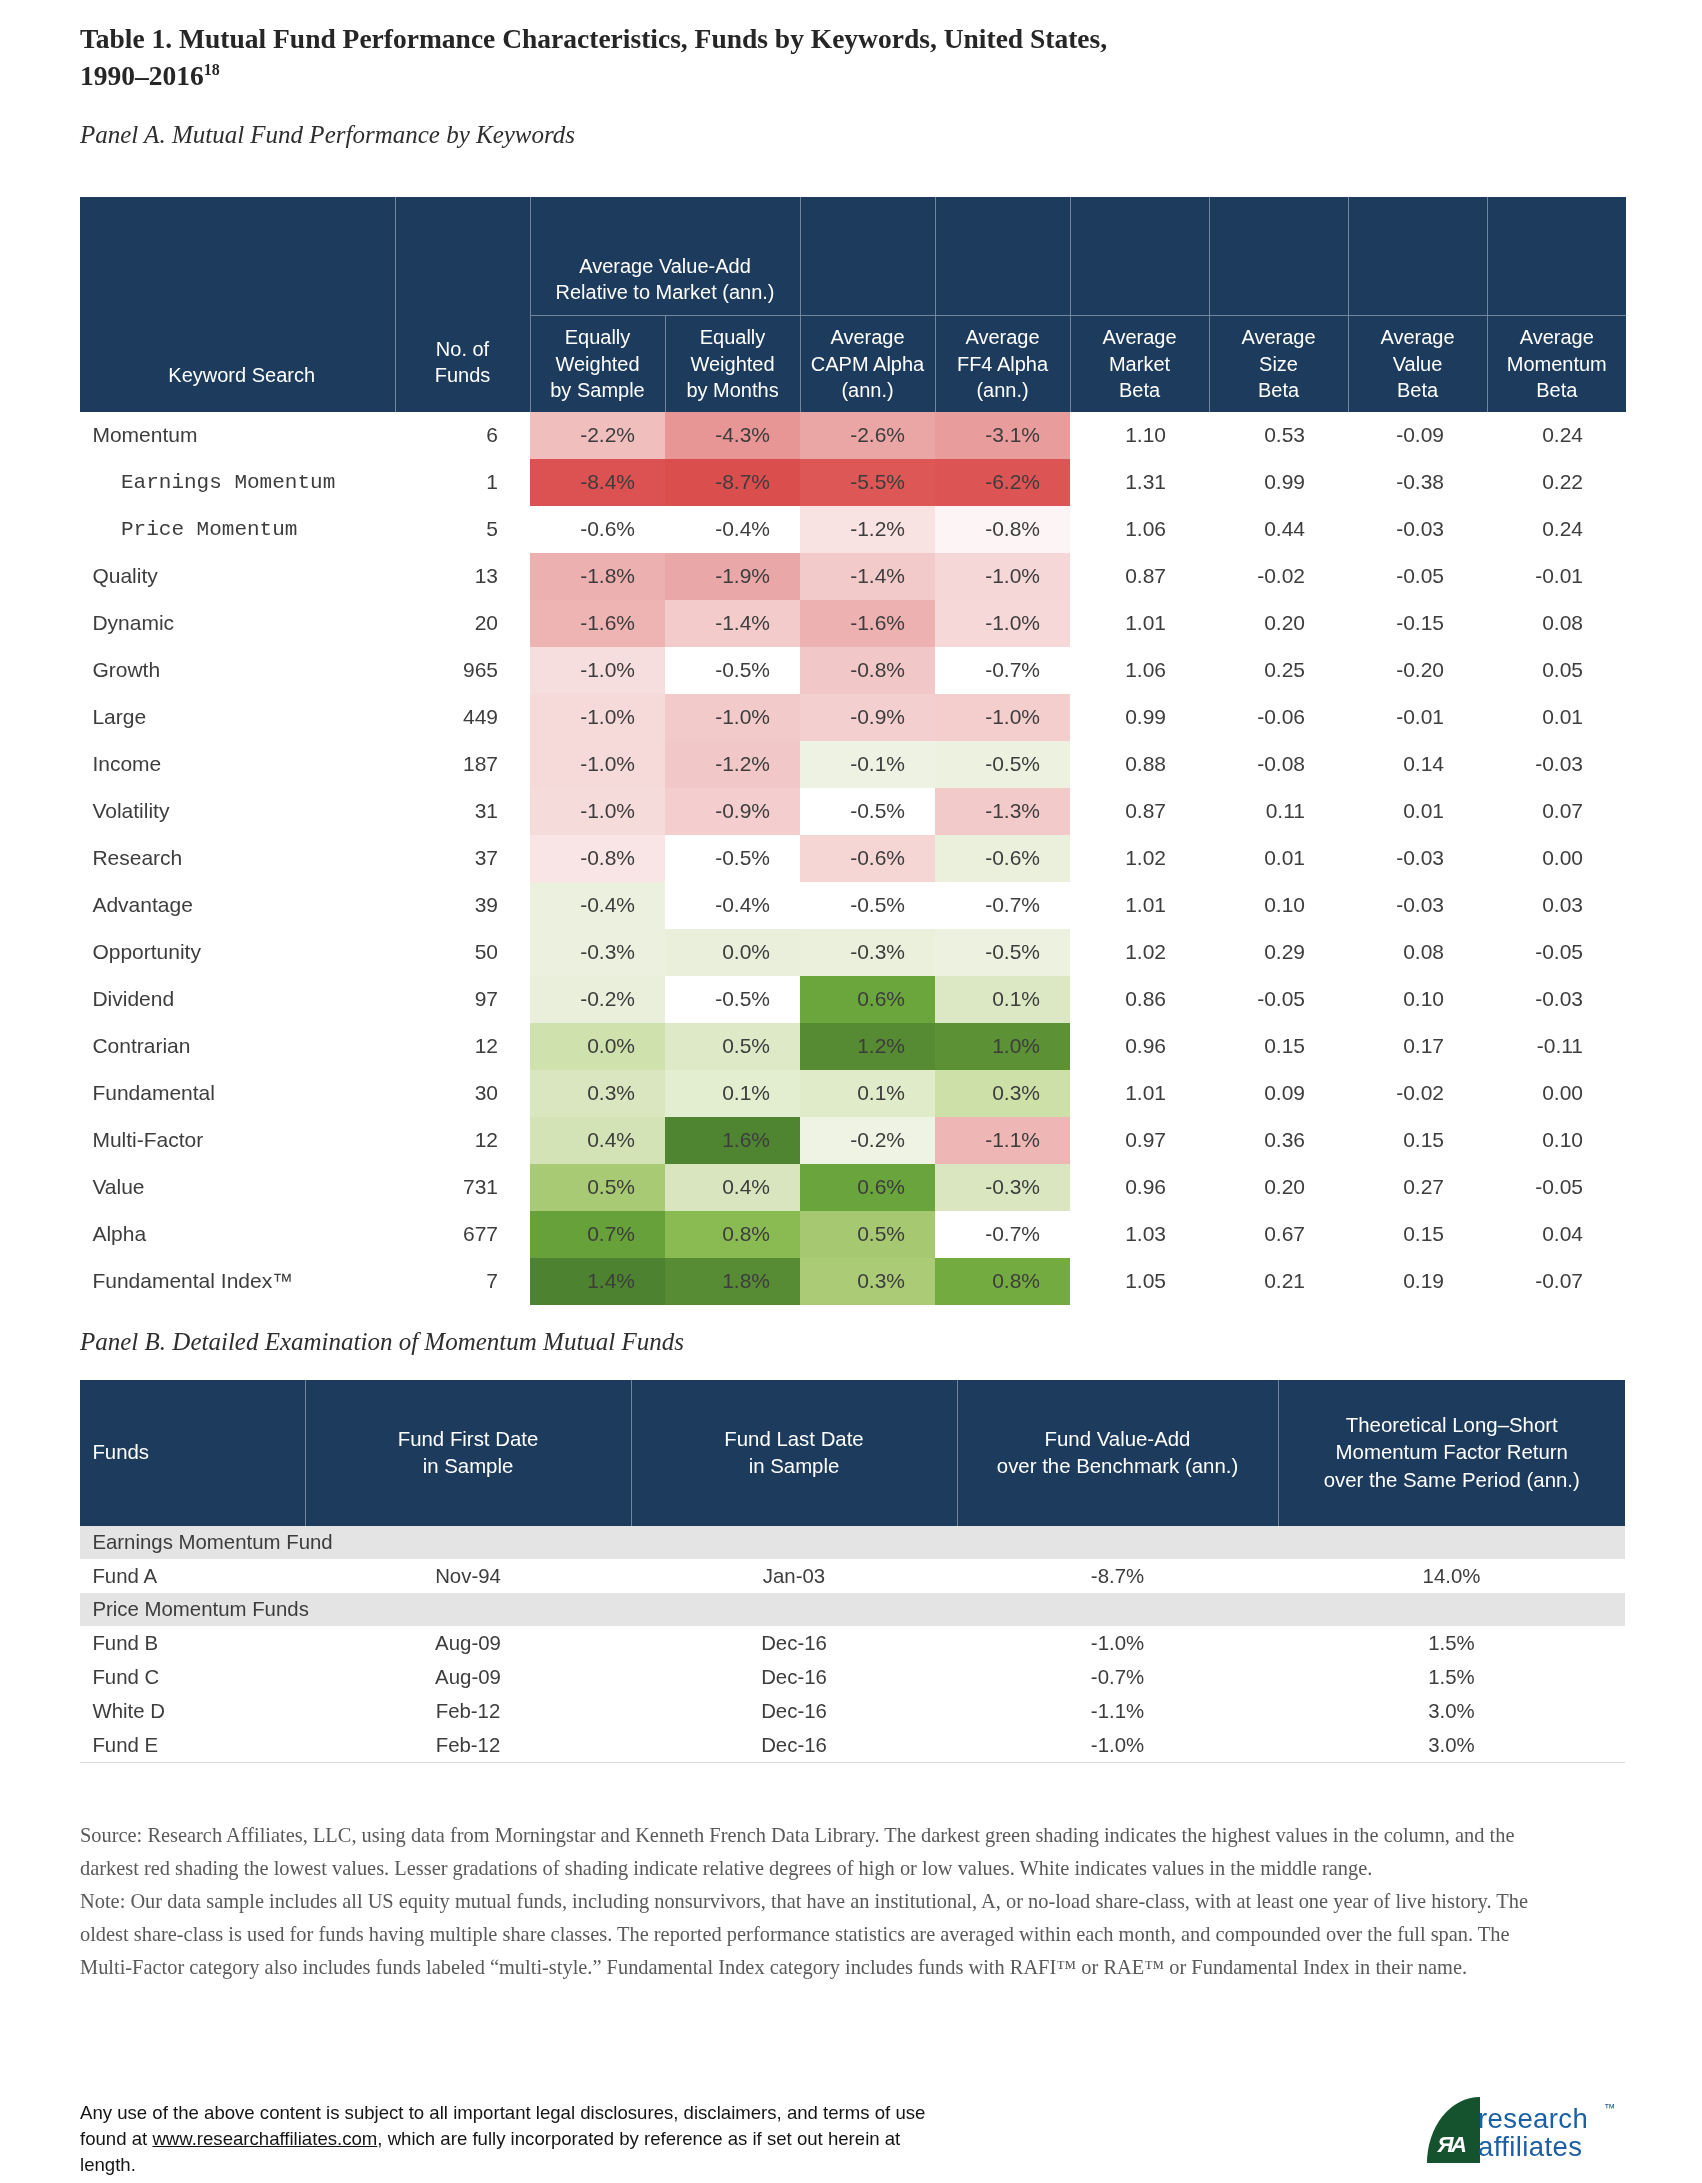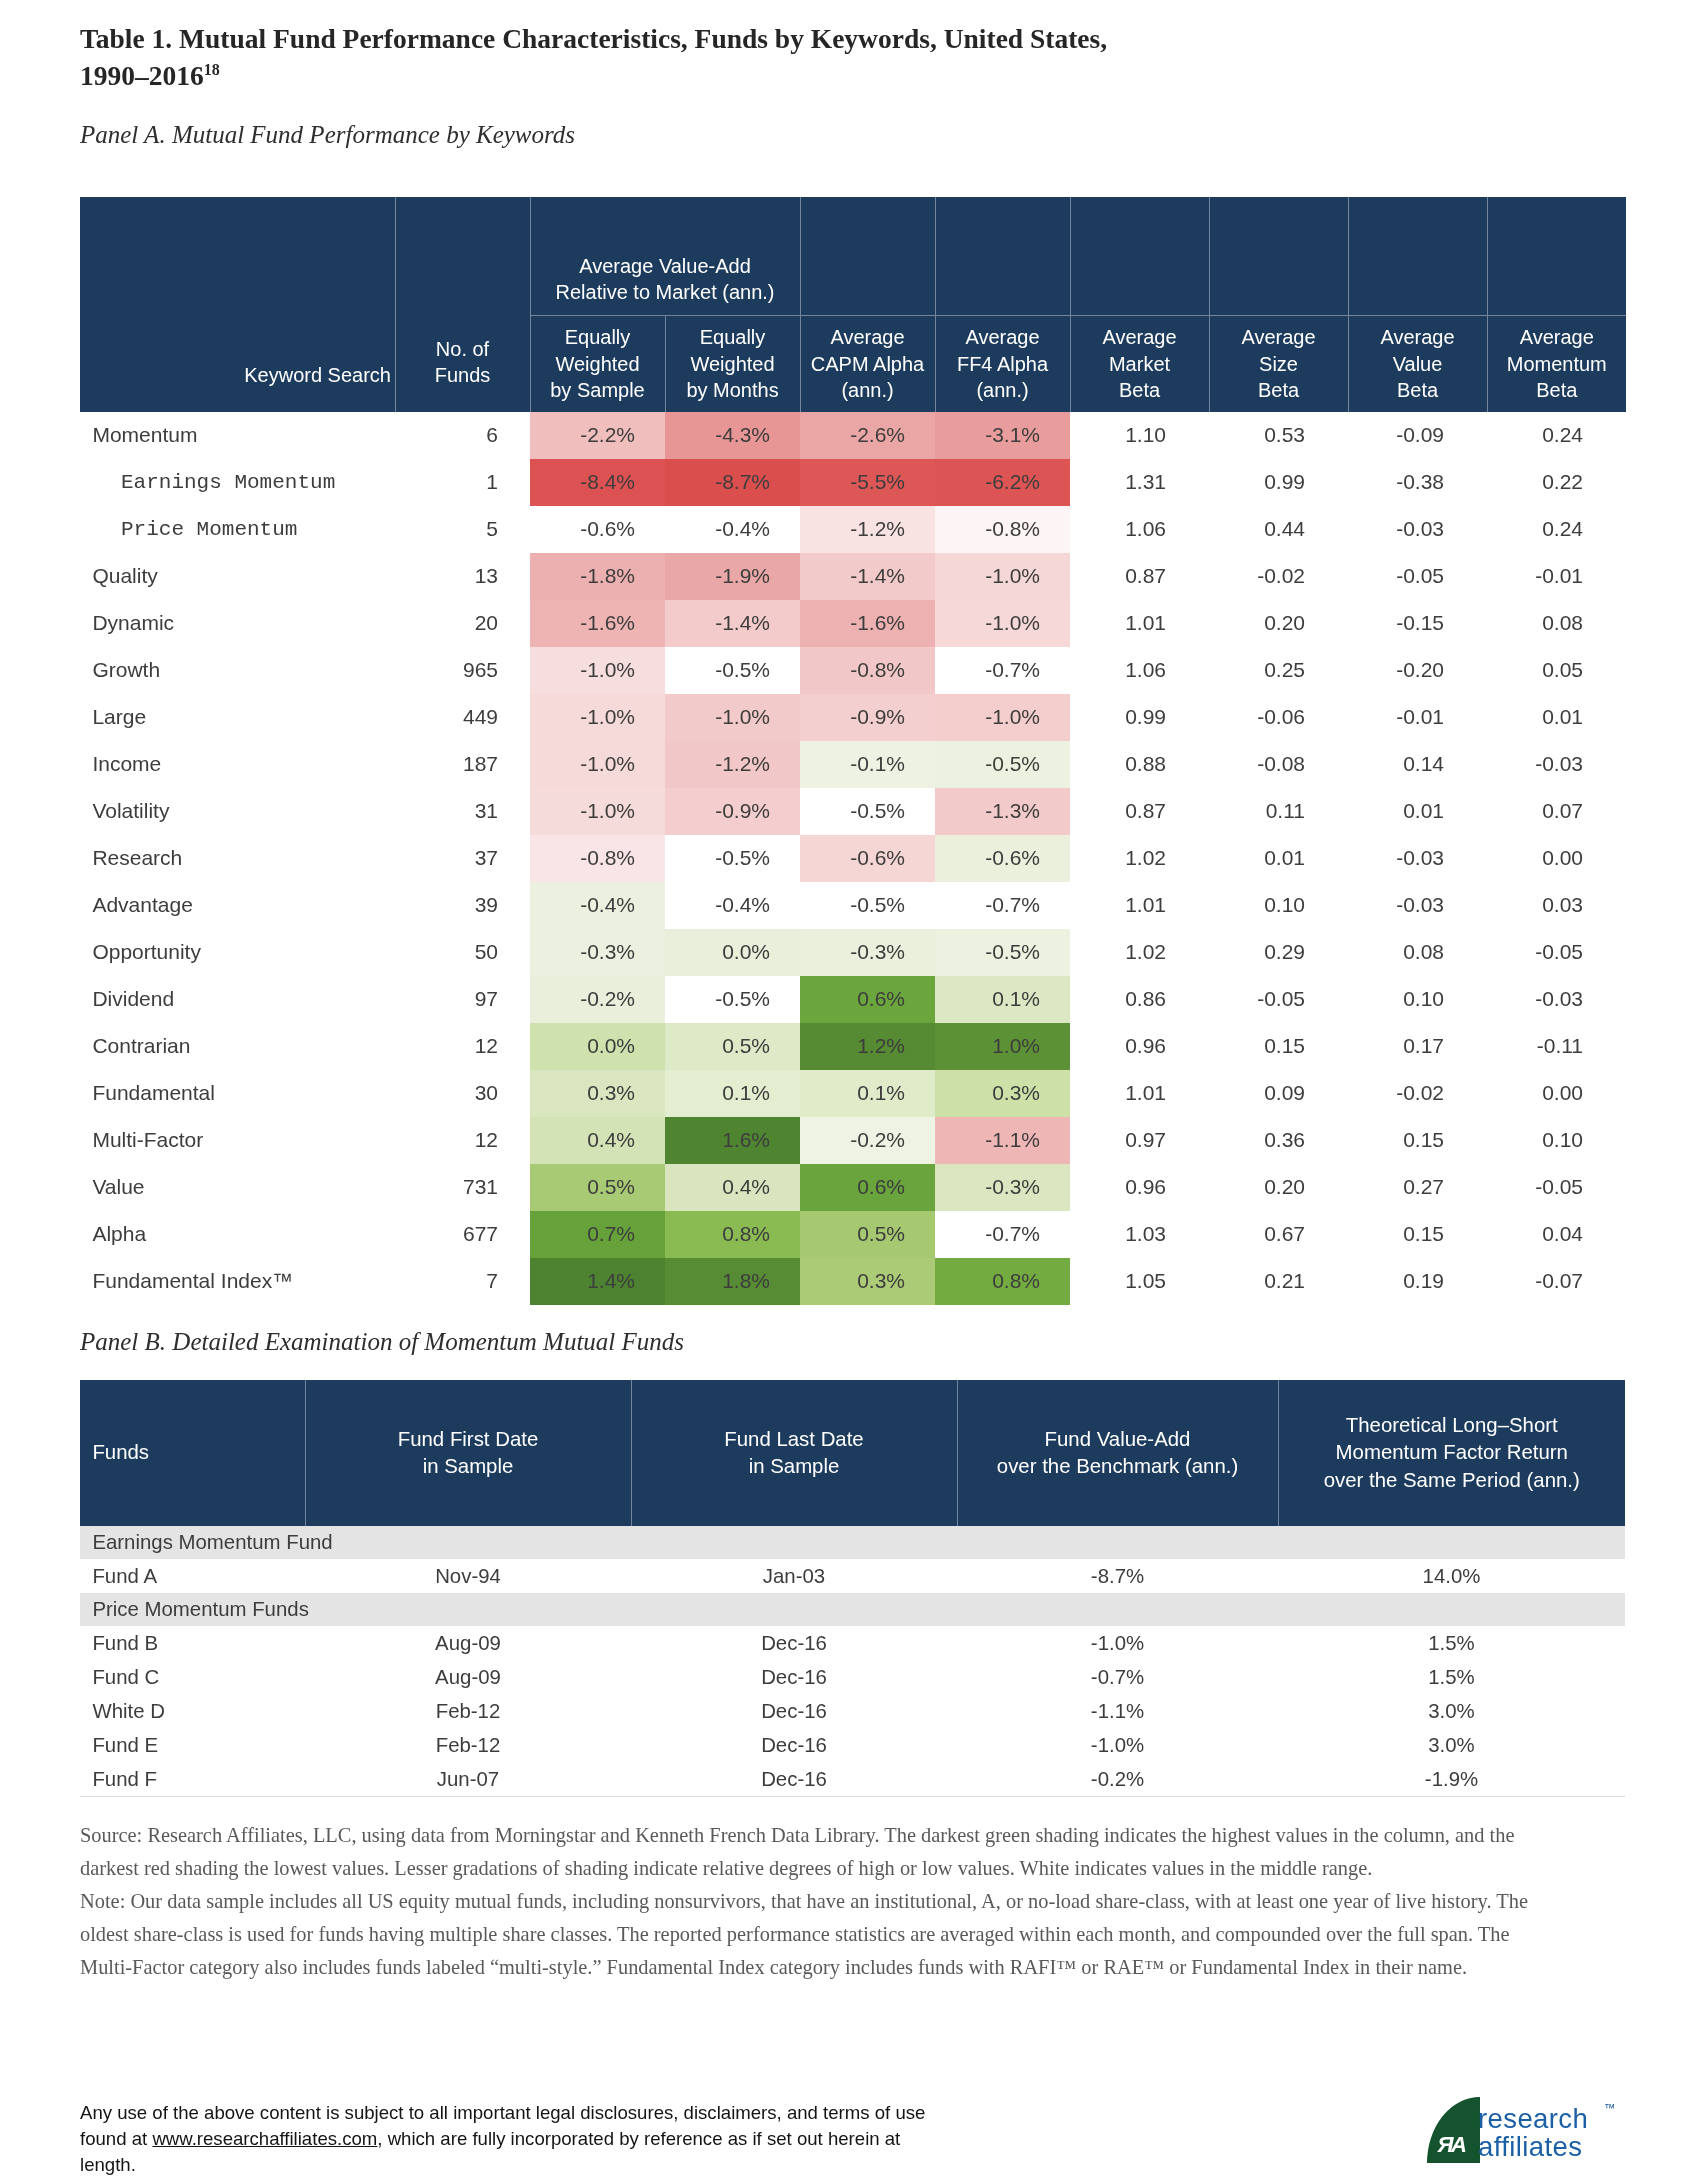--- a/index.html
+++ b/index.html
@@ -22,21 +22,21 @@
   #tableA{position:absolute;left:80px;top:197px;width:1545px;font-size:21px;color:#3d3d3d;}
   #tableA col.c-kw{width:315px;} #tableA col.c-funds{width:135px;}
   #tableA col.c-val{width:135px;} #tableA col.c-beta{width:139px;}
   #tableA thead th{background:#1d3b5c;color:#ffffff;font-size:20px;line-height:26.6px;
     white-space:pre-line;text-align:center;vertical-align:middle;
     border-left:0.9px solid rgba(255,255,255,.38);padding:0 3.5px;}
   #tableA thead tr:first-child th:first-child{border-left:none;}
   #tableA thead tr.toprow th{height:109px;}
   #tableA thead tr.subrow th{height:96px;border-top:0.9px solid rgba(255,255,255,.38);}
   #tableA thead th.rspan{vertical-align:bottom;padding-bottom:23px;}
-  #tableA thead th.th-kw{text-align:right;padding-left:12.4px;}
+  #tableA thead th.th-kw{text-align:center;padding-left:12.4px;}
   #tableA thead th.th-group{vertical-align:bottom;padding-bottom:8.9px;}
   #tableA tbody td{height:47px;padding:0;}
   #tableA td.kw{text-align:left;padding-left:12.4px;}
   #tableA td.kw.indent{padding-left:41px;font-family:Liberation Mono, monospace;}
   #tableA td.funds{text-align:right;padding-right:32px;}
   #tableA td.shade{text-align:right;padding-right:30px;}
   #tableA td.beta{text-align:right;padding-right:43px;}
 
   
   #tableB{position:absolute;left:80px;top:1380px;width:1545px;font-size:20.4px;color:#3d3d3d;
@@ -425,27 +425,20 @@
         <td class="ctr">-1.1%</td>
         <td class="ctr">3.0%</td>
       </tr>
       <tr>
         <td class="fname">Fund E</td>
         <td class="ctr">Feb-12</td>
         <td class="ctr">Dec-16</td>
         <td class="ctr">-1.0%</td>
         <td class="ctr">3.0%</td>
       </tr>
-      <tr>
-        <td class="fname">Fund F</td>
-        <td class="ctr">Jun-07</td>
-        <td class="ctr">Dec-16</td>
-        <td class="ctr">-0.2%</td>
-        <td class="ctr">-1.9%</td>
-      </tr>
     </tbody>
 </table>
 
 <div class="notes">
   <div>Source: Research Affiliates, LLC, using data from Morningstar and Kenneth French Data Library. The darkest green shading indicates the highest values in the column, and the darkest red shading the lowest values. Lesser gradations of shading indicate relative degrees of high or low values. White indicates values in the middle range.</div>
   <div>Note: Our data sample includes all US equity mutual funds, including nonsurvivors, that have an institutional, A, or no-load share-class, with at least one year of live history. The oldest share-class is used for funds having multiple share classes. The reported performance statistics are averaged within each month, and compounded over the full span. The Multi-Factor category also includes funds labeled “multi-style.” Fundamental Index category includes funds with RAFI™ or RAE™ or Fundamental Index in their name.</div>
 </div>
 
 <div class="legal">
   <span>Any use of the above content is subject to all important legal disclosures, disclaimers, and terms of use found at </span><a href="#">www.researchaffiliates.com</a><span>, which are fully incorporated by reference as if set out herein at length.</span>

